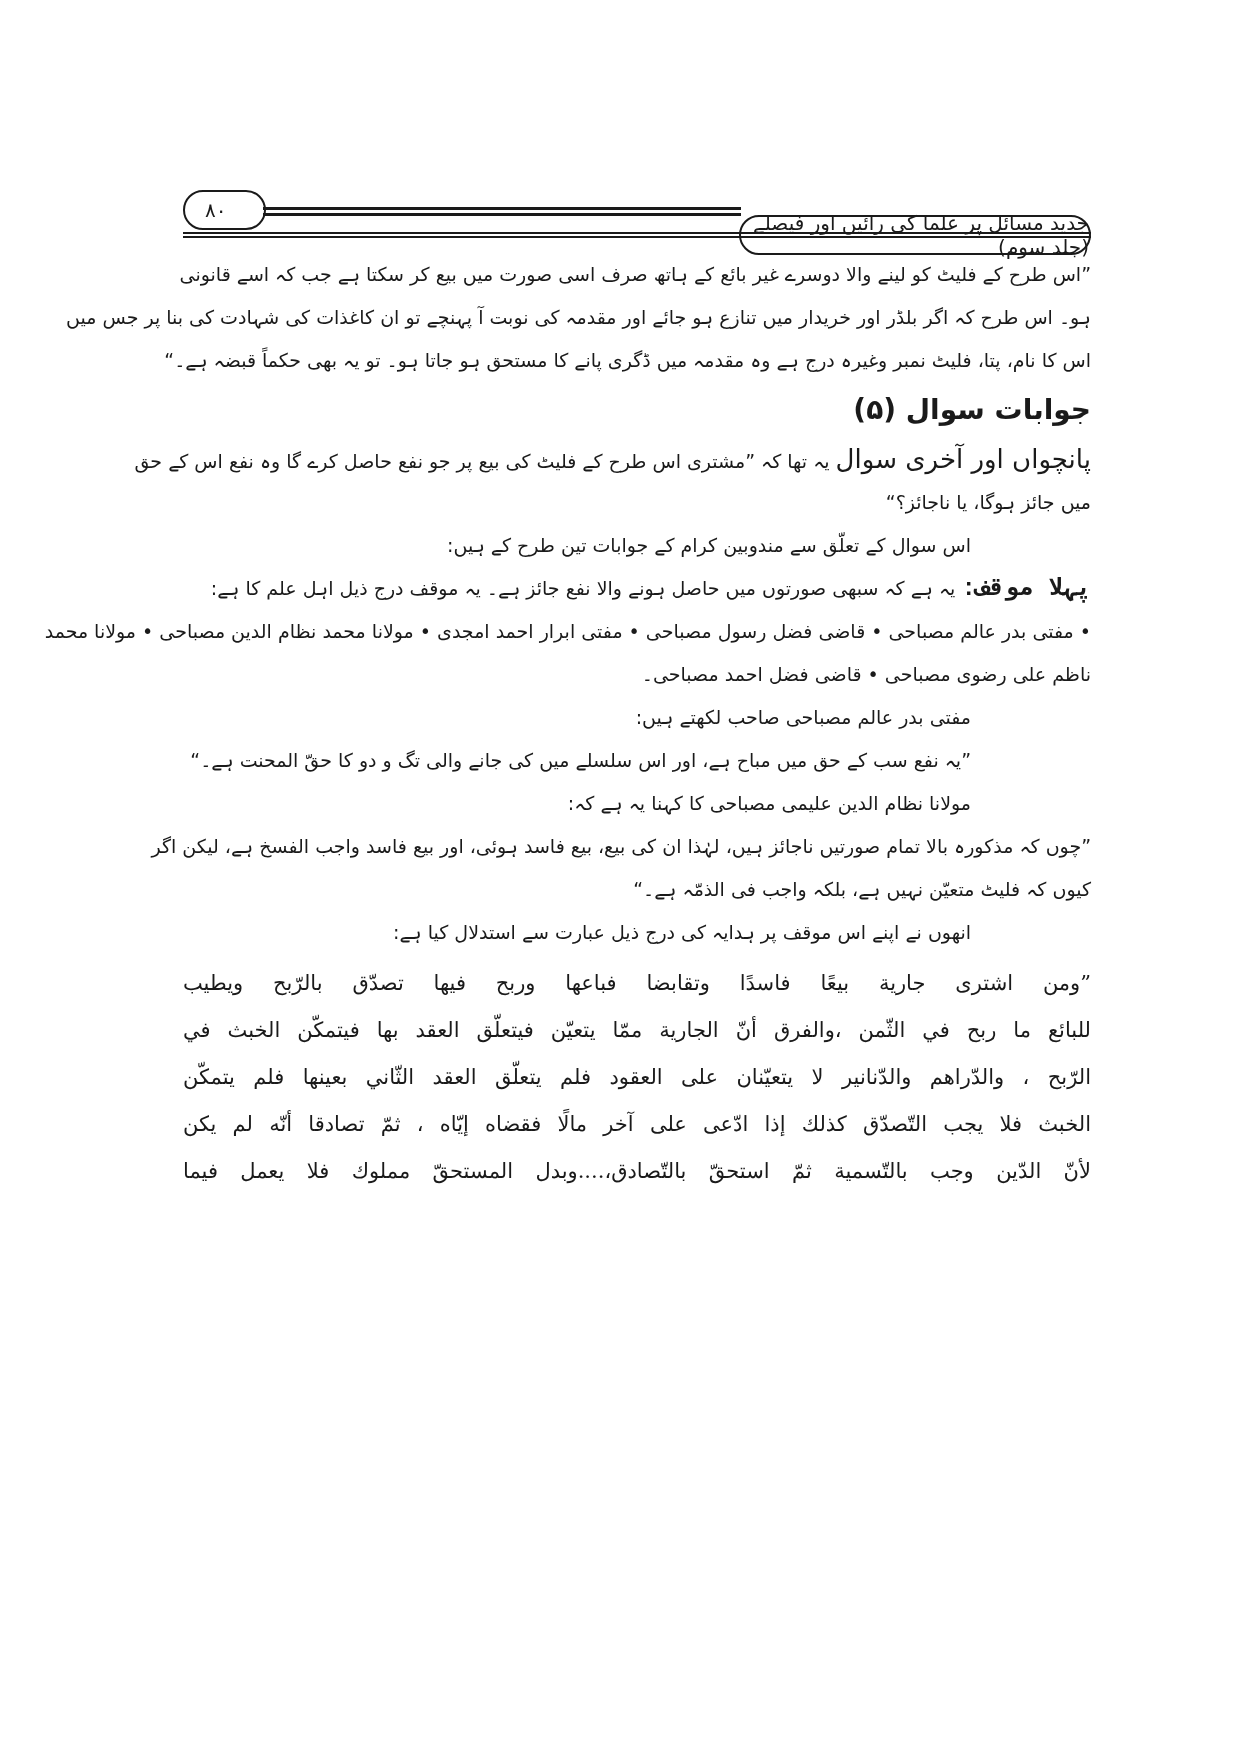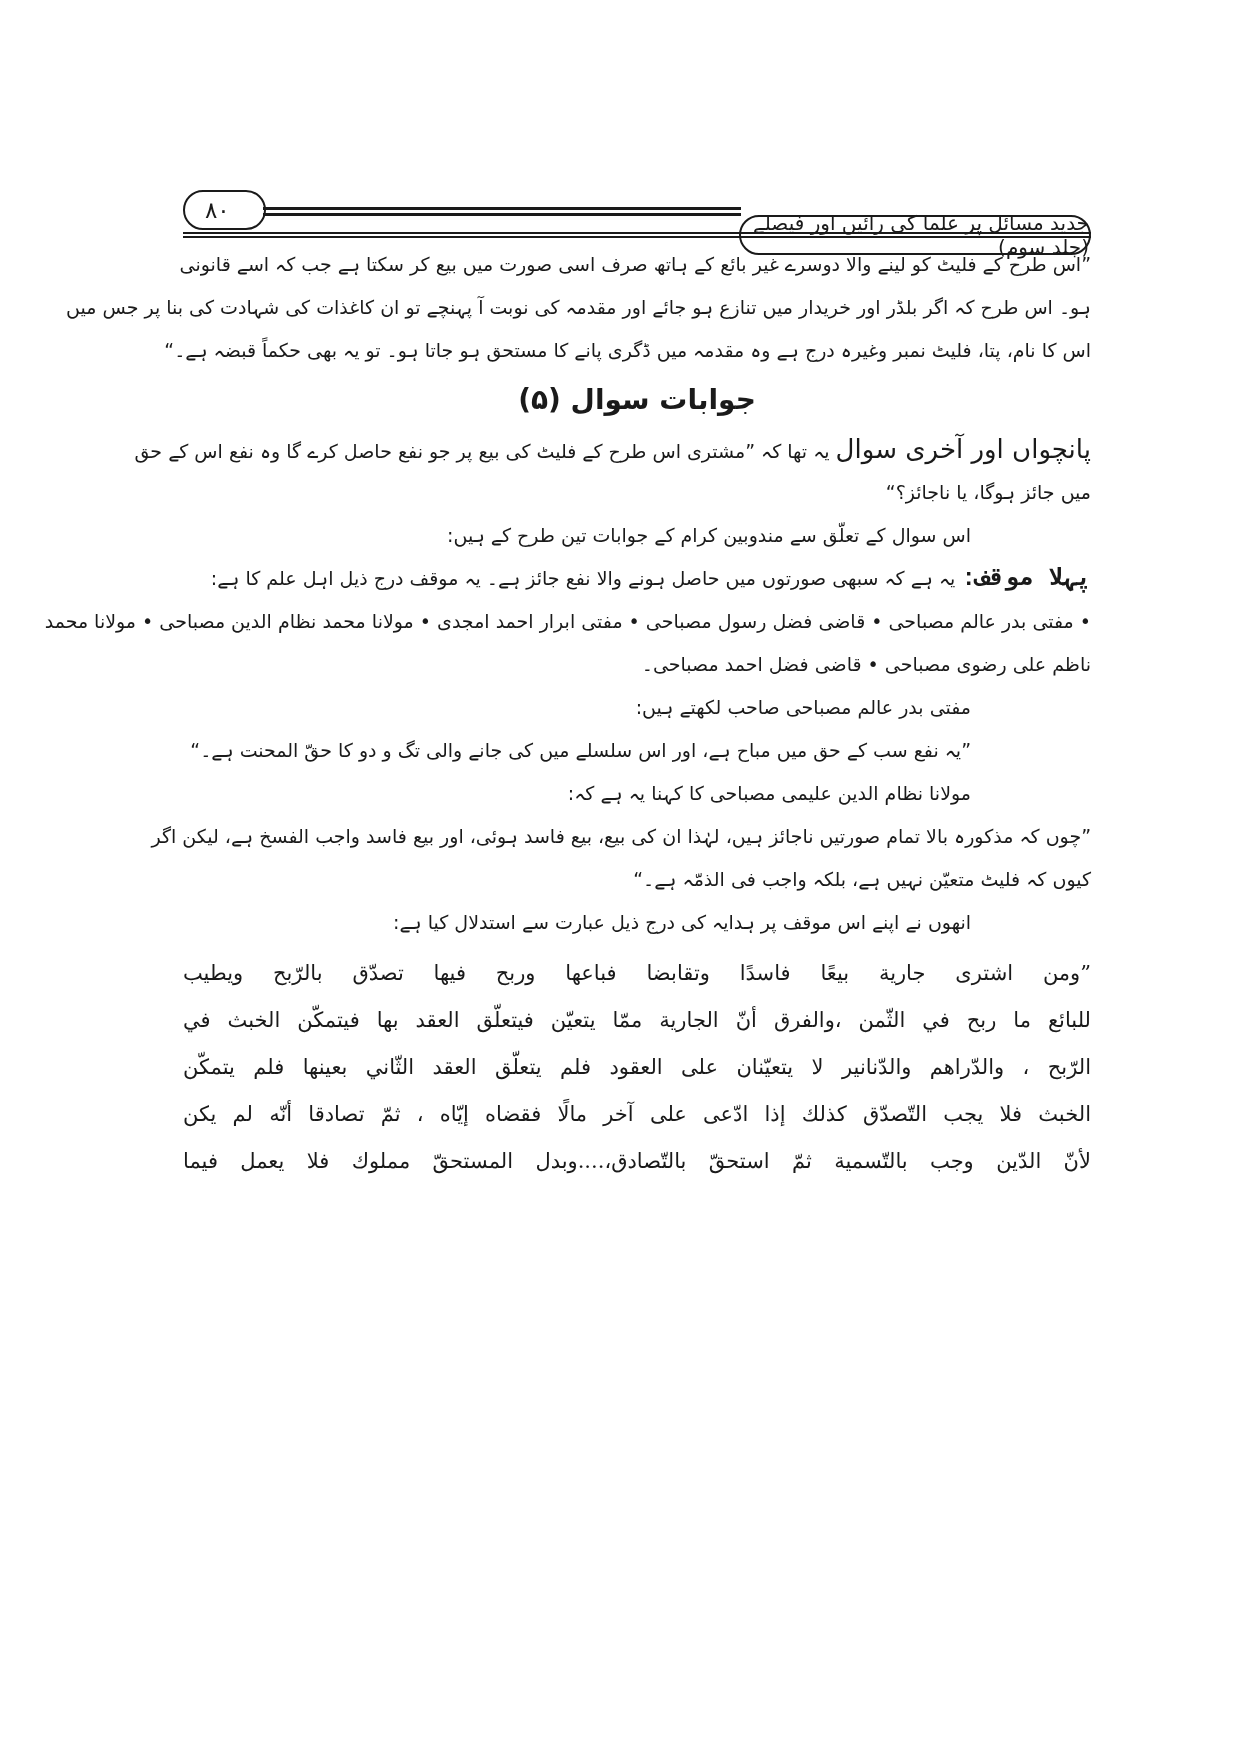--- a/index.html
+++ b/index.html
@@ -1,26 +1,26 @@
 <!DOCTYPE html>
 <html><head>
 <meta charset="utf-8">
 <style>
   html, body { margin: 0; padding: 0; background: #ffffff; }
   body { width: 1240px; height: 1754px; position: relative; overflow: hidden; color: #1a1a1a; }
   .page-header { position: absolute; left: 183px; top: 190px; width: 908px; height: 42px; }
   .hdr-rule { position: absolute; left: 80px; right: 350px; top: 17px; height: 9px; border-top: 3px solid #1a1a1a; border-bottom: 3px solid #1a1a1a; box-sizing: border-box; }
   .hdr-rule-full { position: absolute; left: 0; right: 0; top: 42px; height: 6px; border-top: 2px solid #1a1a1a; border-bottom: 2px solid #1a1a1a; box-sizing: border-box; }
-  .page-num-box { position: absolute; left: 0; top: 0; width: 83px; height: 40px; border: 2px solid #1a1a1a; border-radius: 20px; display: flex; align-items: center; justify-content: flex-start; padding-left: 20px; box-sizing: border-box; font-family: "DejaVu Sans", sans-serif; font-size: 23px; }
+  .page-num-box { position: absolute; left: 0; top: 0; width: 83px; height: 40px; border: 2px solid #1a1a1a; border-radius: 20px; display: flex; align-items: center; justify-content: flex-start; padding-left: 20px; box-sizing: border-box; font-family: "DejaVu Sans", sans-serif; font-size: 20px; }
   .book-title-box { position: absolute; right: 0; top: 0; width: 352px; height: 40px; border: 2px solid #1a1a1a; border-radius: 20px; display: flex; align-items: center; justify-content: center; box-sizing: border-box; font-family: "DejaVu Sans", sans-serif; font-size: 20px; direction: rtl; margin-top: 25px; }
-  .content { position: absolute; left: 183px; top: 243px; width: 908px; direction: rtl; font-family: "DejaVu Sans", sans-serif; }
+  .content { position: absolute; left: 183px; top: 253px; width: 908px; direction: rtl; font-family: "DejaVu Sans", sans-serif; }
   .line { font-size: 19px; line-height: 43px; height: 43px; white-space: nowrap; text-align: justify; text-align-last: justify; }
   .line.last { text-align-last: right; }
   .indent { padding-right: 120px; }
-  .section-heading { text-align: center; font-size: 28px; font-weight: bold; line-height: 56px; height: 56px; }
+  .section-heading { text-align: right; font-size: 28px; font-weight: bold; line-height: 56px; height: 56px; }
   .q-heading { font-weight: normal; font-size: 26px; }
   .bold-lead { font-weight: bold; font-size: 24px; font-family: Liberation Mono, monospace; }
   .arabic { font-family: "DejaVu Serif", serif; font-size: 21px; line-height: 47px; height: 47px; }
   .spacer-s { height: 6px; }
 </style>
 </head>
 <body>
 
 <div class="page-header">
   <div class="page-num-box">

